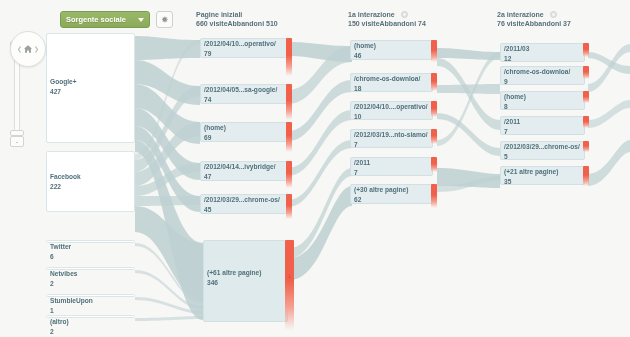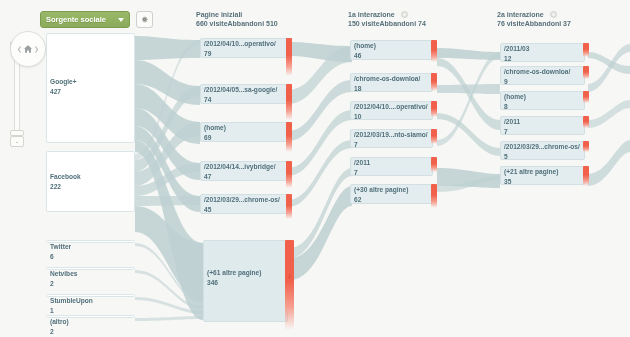--- a/index.html
+++ b/index.html
@@ -8,21 +8,21 @@
     background:#f7f7f5;
     font-family:"Liberation Sans", sans-serif;
     font-size:7px;
     color:#4d6a74;
     position:relative;
   }
   #canvas{position:absolute;left:0;top:0;width:630px;height:337px;}
   svg.flows{position:absolute;left:0;top:0;width:630px;height:337px;}
 
   
-  .toolbar{position:absolute;left:40px;top:11px;display:flex;align-items:center;gap:6px;z-index:40;}
+  .toolbar{position:absolute;left:60px;top:11px;display:flex;align-items:center;gap:6px;z-index:40;}
   .dim-select{
     width:90px;height:17px;border-radius:3px;
     background:linear-gradient(#9ab869,#8aab59);
     border:1px solid #7d9b4e;
     color:#ffffff;font-size:7.5px;font-weight:bold;
     display:flex;align-items:center;padding:0 5px;
     box-sizing:border-box;cursor:pointer;
     text-shadow:0 1px 0 rgba(0,0,0,.15);
   }
   .dim-select .lbl{flex:1;white-space:nowrap;overflow:hidden;}

